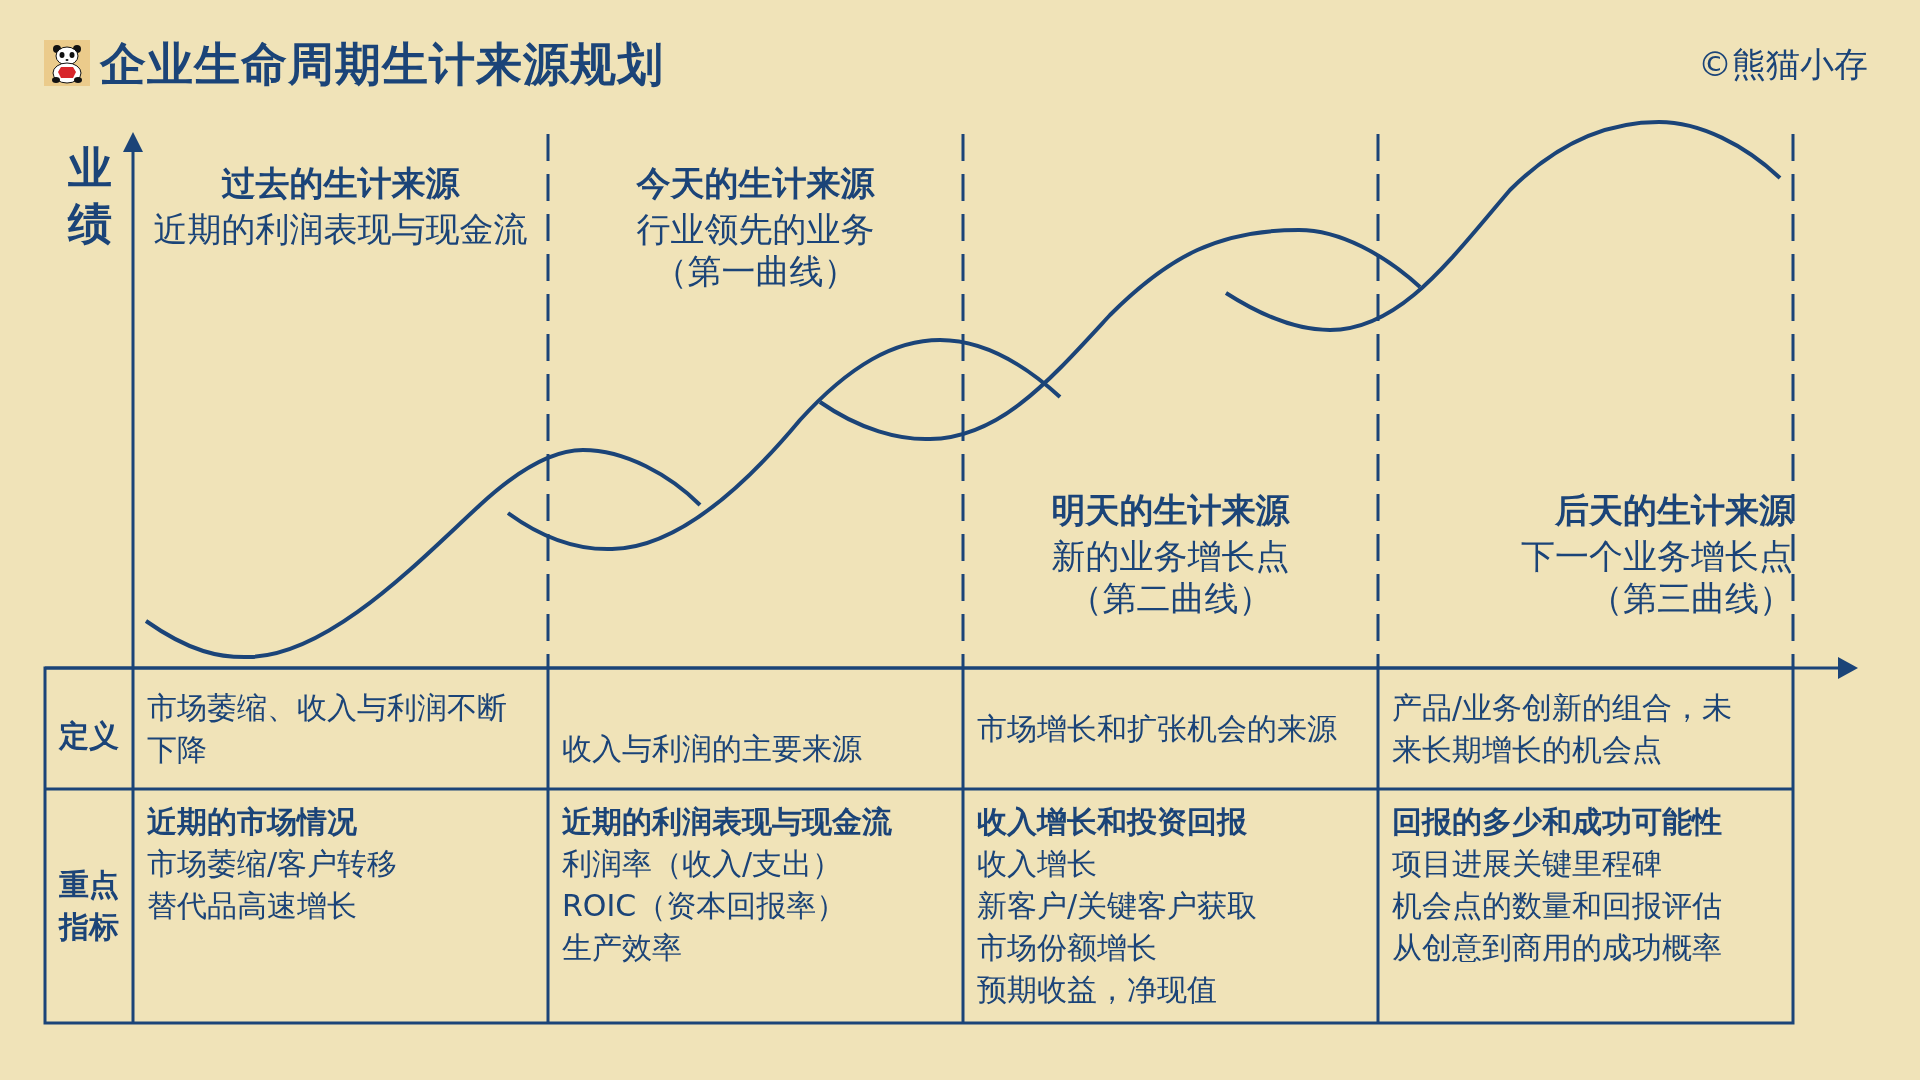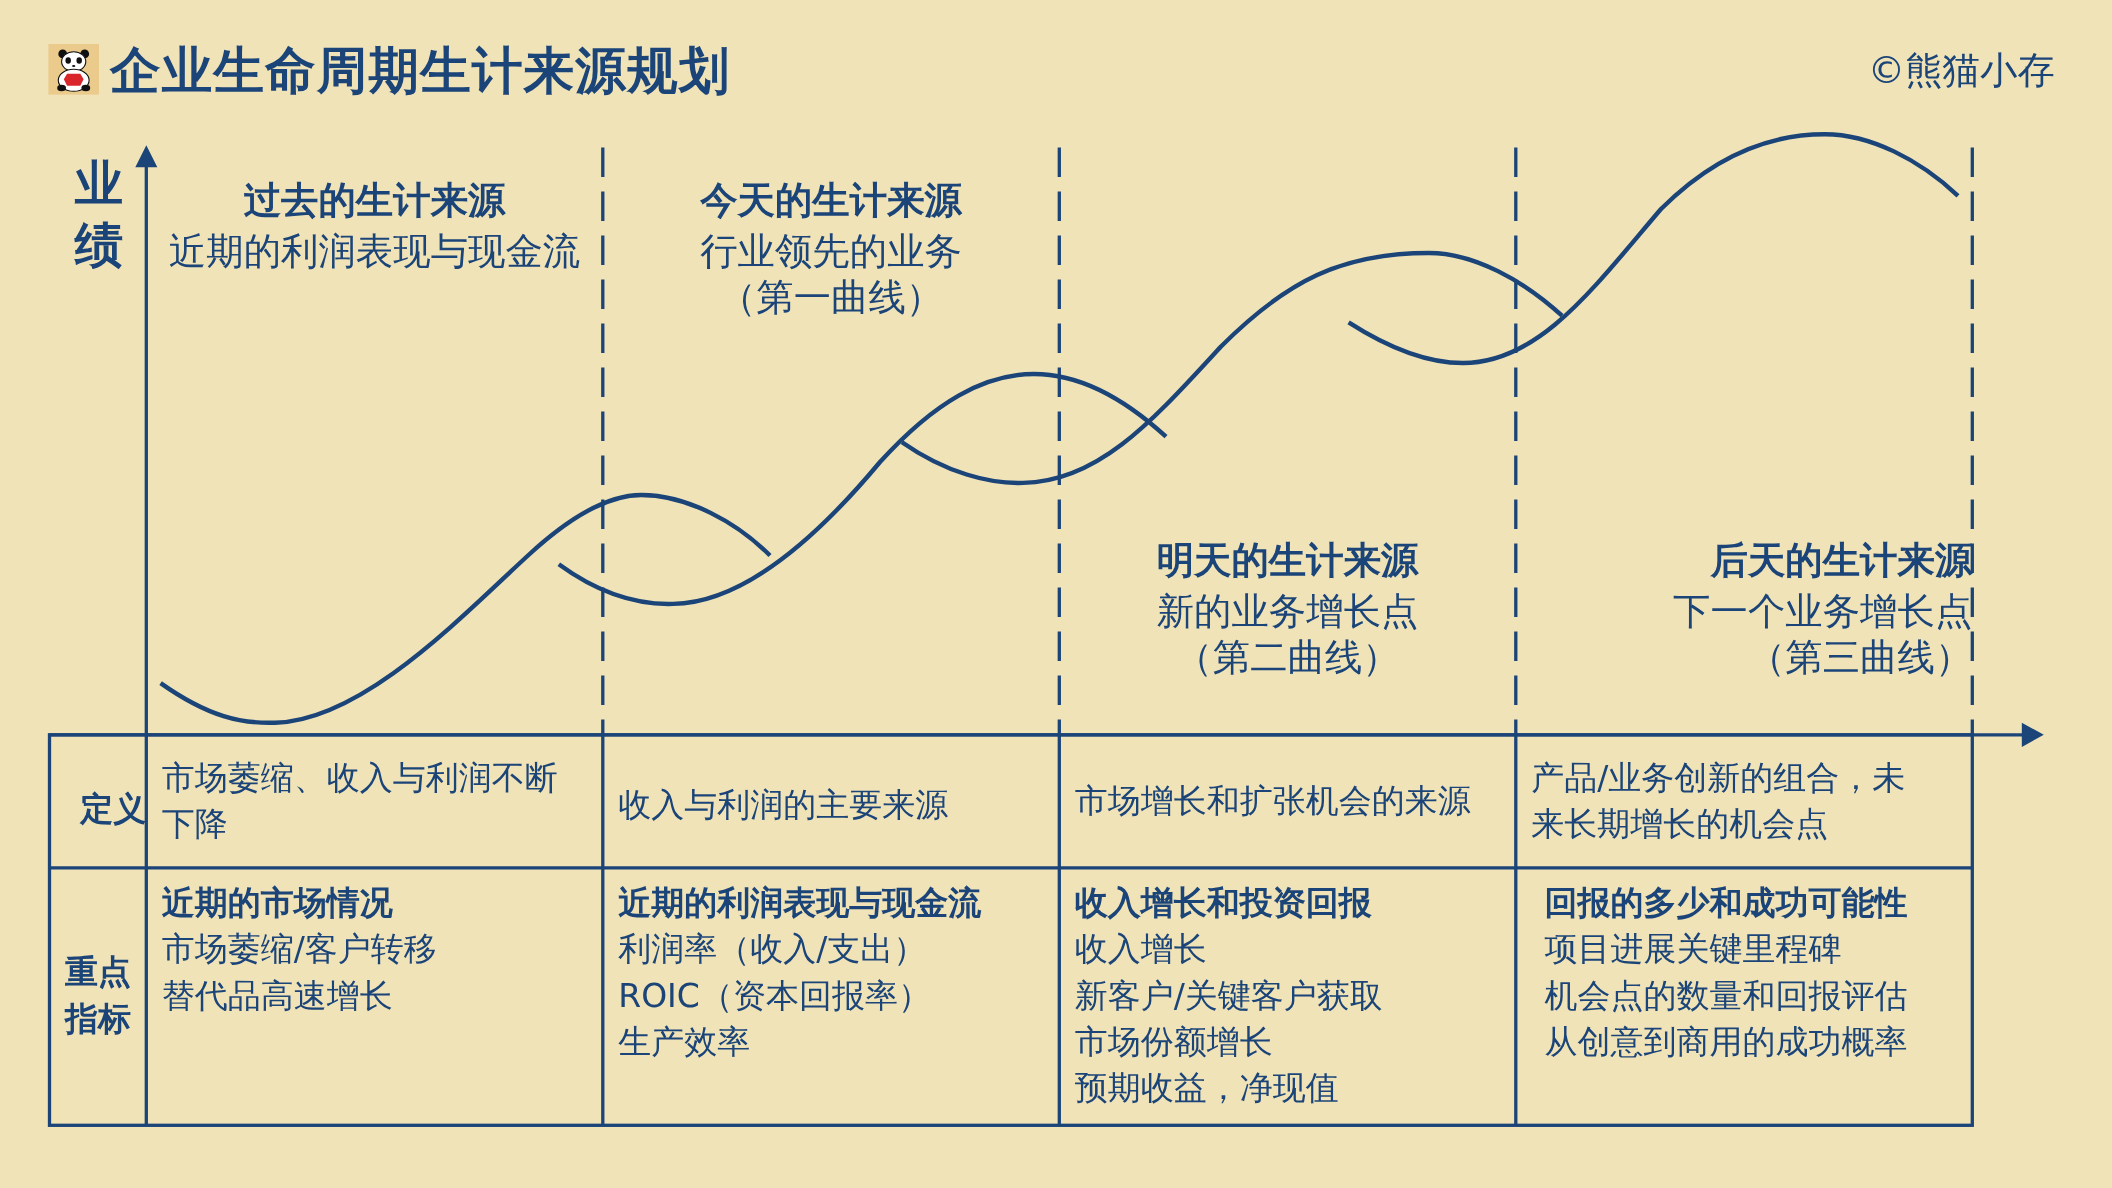--- a/index.html
+++ b/index.html
@@ -114,33 +114,33 @@
   <div class="head">明天的生计来源</div>
   <div class="sub">新的业务增长点</div>
   <div class="sub">（第二曲线）</div>
 </div>
 <div class="abs era" style="left:1378px; top:485px;text-align:right;">
   <div class="head">后天的生计来源</div>
   <div class="sub">下一个业务增长点</div>
   <div class="sub">（第三曲线）</div>
 </div>
 
-<div class="rowlabel" style="left:45px; top:668px; width:88px; height:136px;justify-content:flex-end;">
+<div class="rowlabel" style="left:45px; top:668px; width:88px; height:136px;">
   <span>定义</span>
 </div>
 <div class="rowlabel" style="left:45px; top:789px; width:88px; height:234px; flex-direction:column;">
   <span>重点</span>
   <span>指标</span>
 </div>
 
 <div class="cell vcenter" style="left:133px; top:668px; width:415px; height:121px;">
   <div>市场萎缩、收入与利润不断</div>
   <div>下降</div>
 </div>
-<div class="cell vcenter" style="left:548px; top:672px; width:415px; height:121px;">
+<div class="cell vcenter" style="left:548px; top:688px; width:415px; height:121px;">
   <div>收入与利润的主要来源</div>
 </div>
 <div class="cell vcenter" style="left:963px; top:668px; width:415px; height:121px;">
   <div>市场增长和扩张机会的来源</div>
 </div>
 <div class="cell vcenter" style="left:1378px; top:668px; width:415px; height:121px;">
   <div>产品/业务创新的组合，未</div>
   <div>来长期增长的机会点</div>
 </div>
 
@@ -155,18 +155,18 @@
   <div>ROIC（资本回报率）</div>
   <div>生产效率</div>
 </div>
 <div class="cell" style="left:963px; top:801px; width:415px;">
   <div class="bold">收入增长和投资回报</div>
   <div>收入增长</div>
   <div>新客户/关键客户获取</div>
   <div>市场份额增长</div>
   <div>预期收益，净现值</div>
 </div>
-<div class="cell" style="left:1378px; top:801px; width:415px;margin-left:12px;">
+<div class="cell" style="left:1378px; top:801px; width:415px;">
   <div class="bold">回报的多少和成功可能性</div>
   <div>项目进展关键里程碑</div>
   <div>机会点的数量和回报评估</div>
   <div>从创意到商用的成功概率</div>
 </div>
 
 </body></html>

